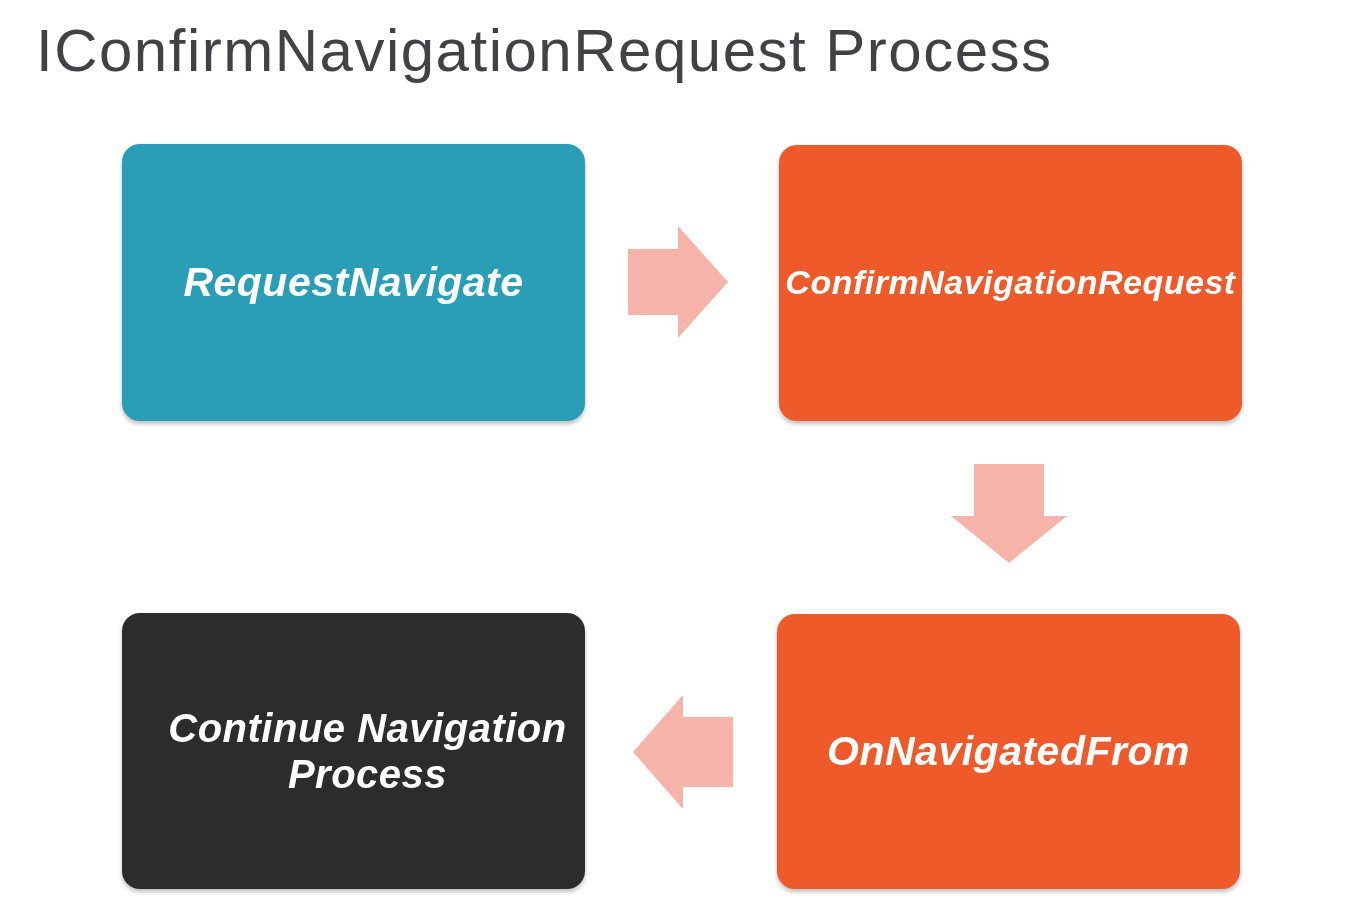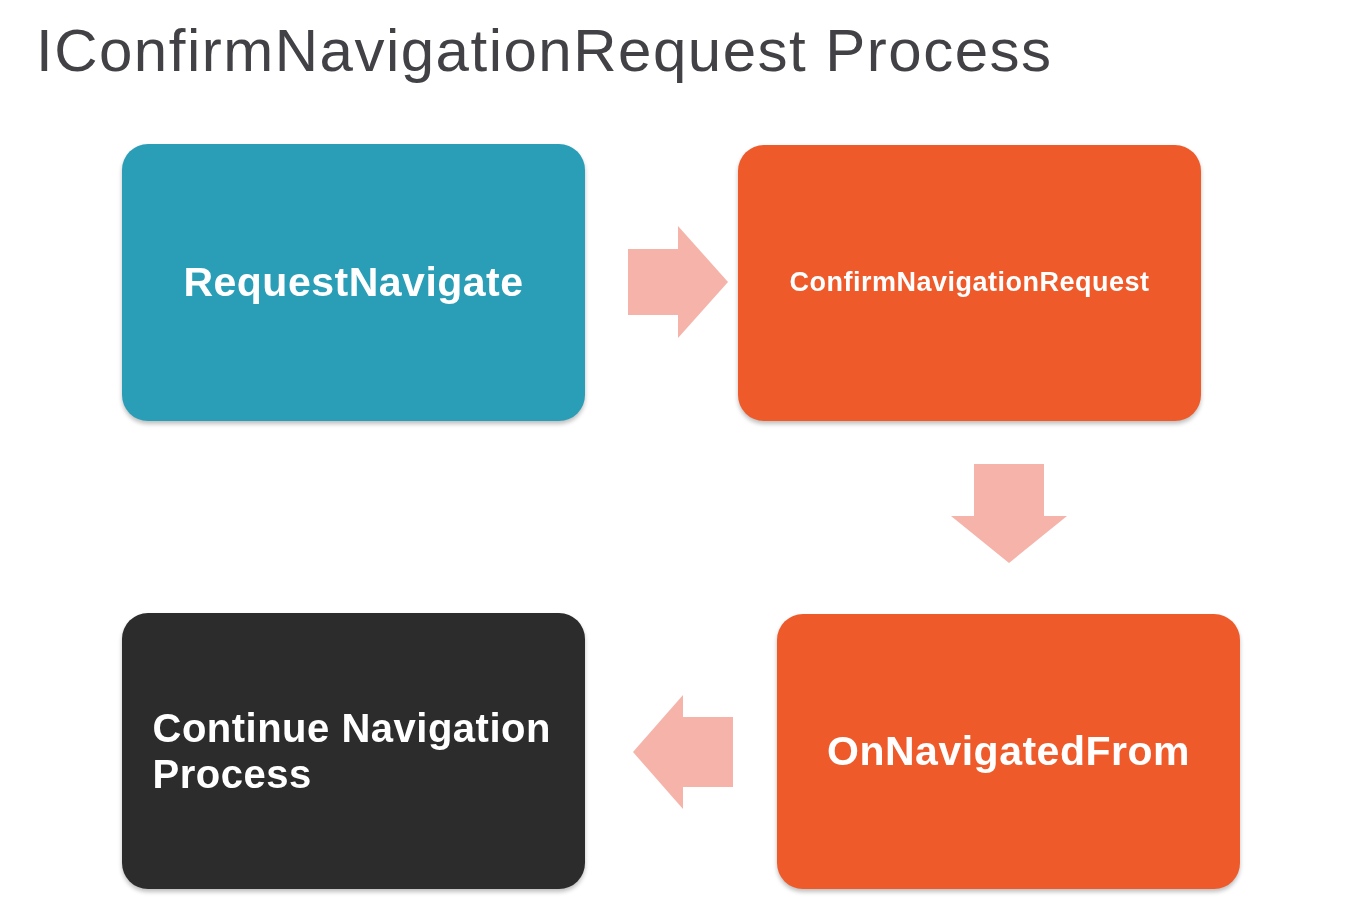--- a/index.html
+++ b/index.html
@@ -25,38 +25,40 @@
     left:36px;
     top:16px;
     font-size:60px;
     font-weight:200;
     letter-spacing:1.5px;
     color:var(--title);
     white-space:nowrap;
   }
   .node{
     position:absolute;
-    border-radius:26px;
+    border-radius:18px;
     display:flex;
     align-items:center;
     justify-content:center;
+    text-align:center;
     color:var(--white);
     font-weight:bold;
     box-shadow:0 3px 4px rgba(0,0,0,0.25);
+    font-style:italic;
   }
   .node .label{
     letter-spacing:0.5px;
     line-height:1.15;
   }
   .node-teal{background:var(--teal);}
   .node-orange{background:var(--orange);}
   .node-dark{background:var(--dark);}
 
   #node-request-navigate{left:122px; top:144px; width:463px; height:277px; font-size:41px;}
-  #node-confirm-navigation-request{left:738px; top:145px; width:463px; height:276px; font-size:27px;}
+  #node-confirm-navigation-request{left:779px; top:145px; width:463px; height:276px; font-size:34px;}
   #node-on-navigated-from{left:777px; top:614px; width:463px; height:275px; font-size:41px;}
   #node-continue-navigation-process{left:122px; top:613px; width:463px; height:276px; font-size:40px;padding-left:28px;}
   #node-continue-navigation-process .label{max-width:430px;}
 
   .arrow{position:absolute;}
   .arrow .shaft{position:absolute; background:var(--pink);}
   .arrow .head{position:absolute; width:0; height:0;}
 
   
   #arrow-right{left:628px; top:226px; width:100px; height:112px;}

